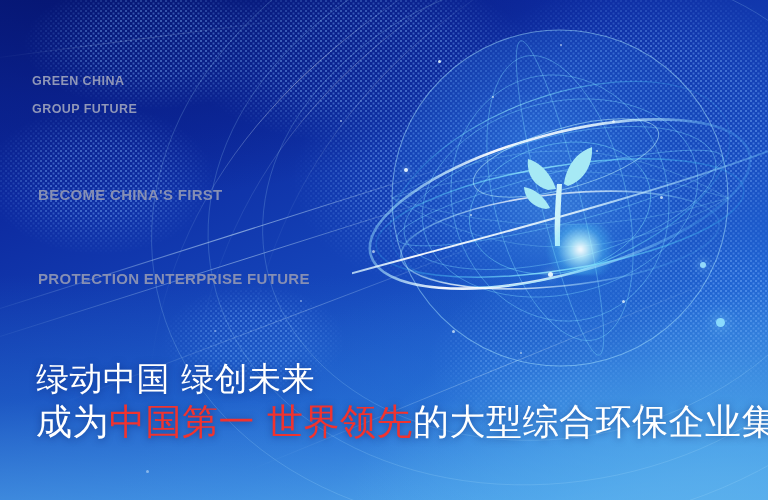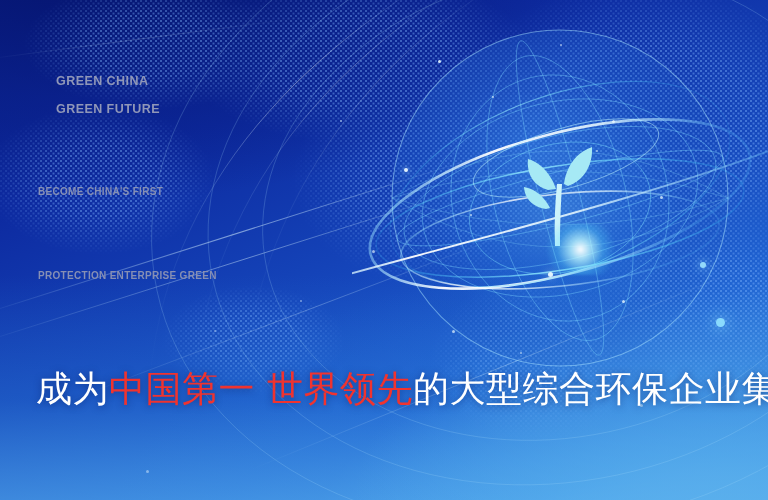--- a/index.html
+++ b/index.html
@@ -44,27 +44,27 @@
   }
   #dotsfade{
     background:
       radial-gradient(ellipse 70% 60% at 95% 100%, rgba(90,175,235,.72) 0%, rgba(90,175,235,0) 70%),
       linear-gradient(180deg, rgba(10,31,140,0) 55%, rgba(45,125,215,.35) 80%, rgba(85,172,236,.6) 100%);
   }
 
   
   #copy{position:absolute;left:0;top:0;width:420px;height:500px;}
   .eyebrow{
-    position:absolute;left:56px;
+    position:absolute;left:32px;
     color:#9097b8;font-weight:bold;font-size:12.5px;letter-spacing:.45px;
     white-space:nowrap;
   }
   .claim{
     position:absolute;left:38px;
-    color:#868fb4;font-weight:bold;font-size:10px;letter-spacing:.3px;
+    color:#868fb4;font-weight:bold;font-size:15px;letter-spacing:.3px;
     white-space:nowrap;
   }
   #headline{position:absolute;left:36px;top:362px;width:730px;}
   .hl{
     color:#ffffff;white-space:nowrap;line-height:1;
     font-family:"DejaVu Sans","Liberation Sans",sans-serif;
     text-shadow:0 1px 7px rgba(6,26,96,.5);
   }
   #hl1{font-size:33px;letter-spacing:.5px;}
   #hl2{font-size:36px;letter-spacing:.5px;margin-top:9px;}
@@ -206,23 +206,24 @@
     <span class="star" style="left:596px;top:150px;width:2px;height:2px;opacity:.6"></span>
     <span class="star" style="left:340px;top:120px;width:2px;height:2px;opacity:.5"></span>
     <span class="star" style="left:300px;top:300px;width:2px;height:2px;opacity:.45"></span>
     <span class="star" style="left:214px;top:330px;width:2px;height:2px;opacity:.4"></span>
     <span class="star" style="left:146px;top:470px;width:3px;height:3px;opacity:.45"></span>
     <span class="star" style="left:640px;top:404px;width:3px;height:3px;opacity:.5"></span>
   </div>
 
   <div id="copy">
     <div class="eyebrow" style="top:74px">GREEN CHINA</div>
-    <div class="eyebrow" style="top:102px">GREEN FUTURE</div>
+    <div class="eyebrow" style="top:102px">GROUP FUTURE</div>
 
     <div class="claim" style="top:186px">BECOME CHINA'S FIRST</div>
-    <div class="claim" style="top:270px">PROTECTION ENTERPRISE GREEN</div>
+    <div class="claim" style="top:270px">PROTECTION ENTERPRISE FUTURE</div>
   </div>
 
   <div id="headline">
+    <div class="hl" id="hl1">绿动中国 绿创未来</div>
     <div class="hl" id="hl2"><span>成为</span><span class="red">中国第一 世界领先</span><span>的大型综合环保企业集团</span></div>
   </div>
 
 </div>
 
 </body></html>

